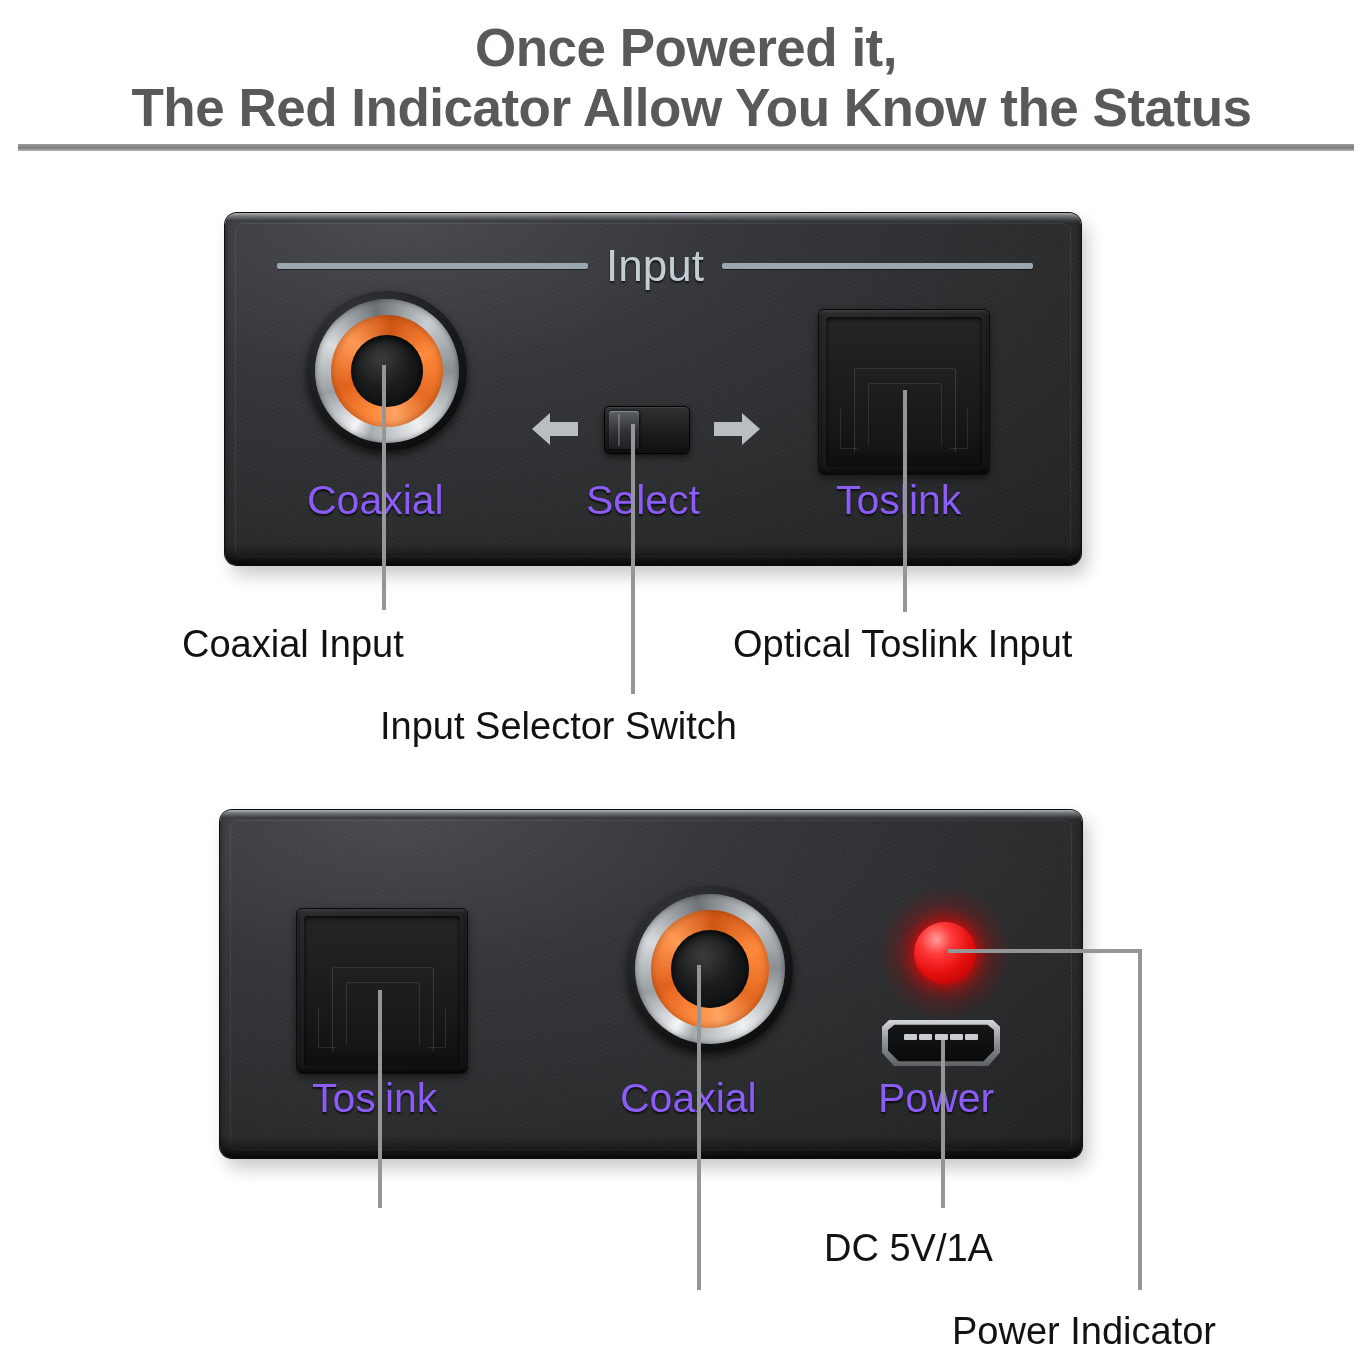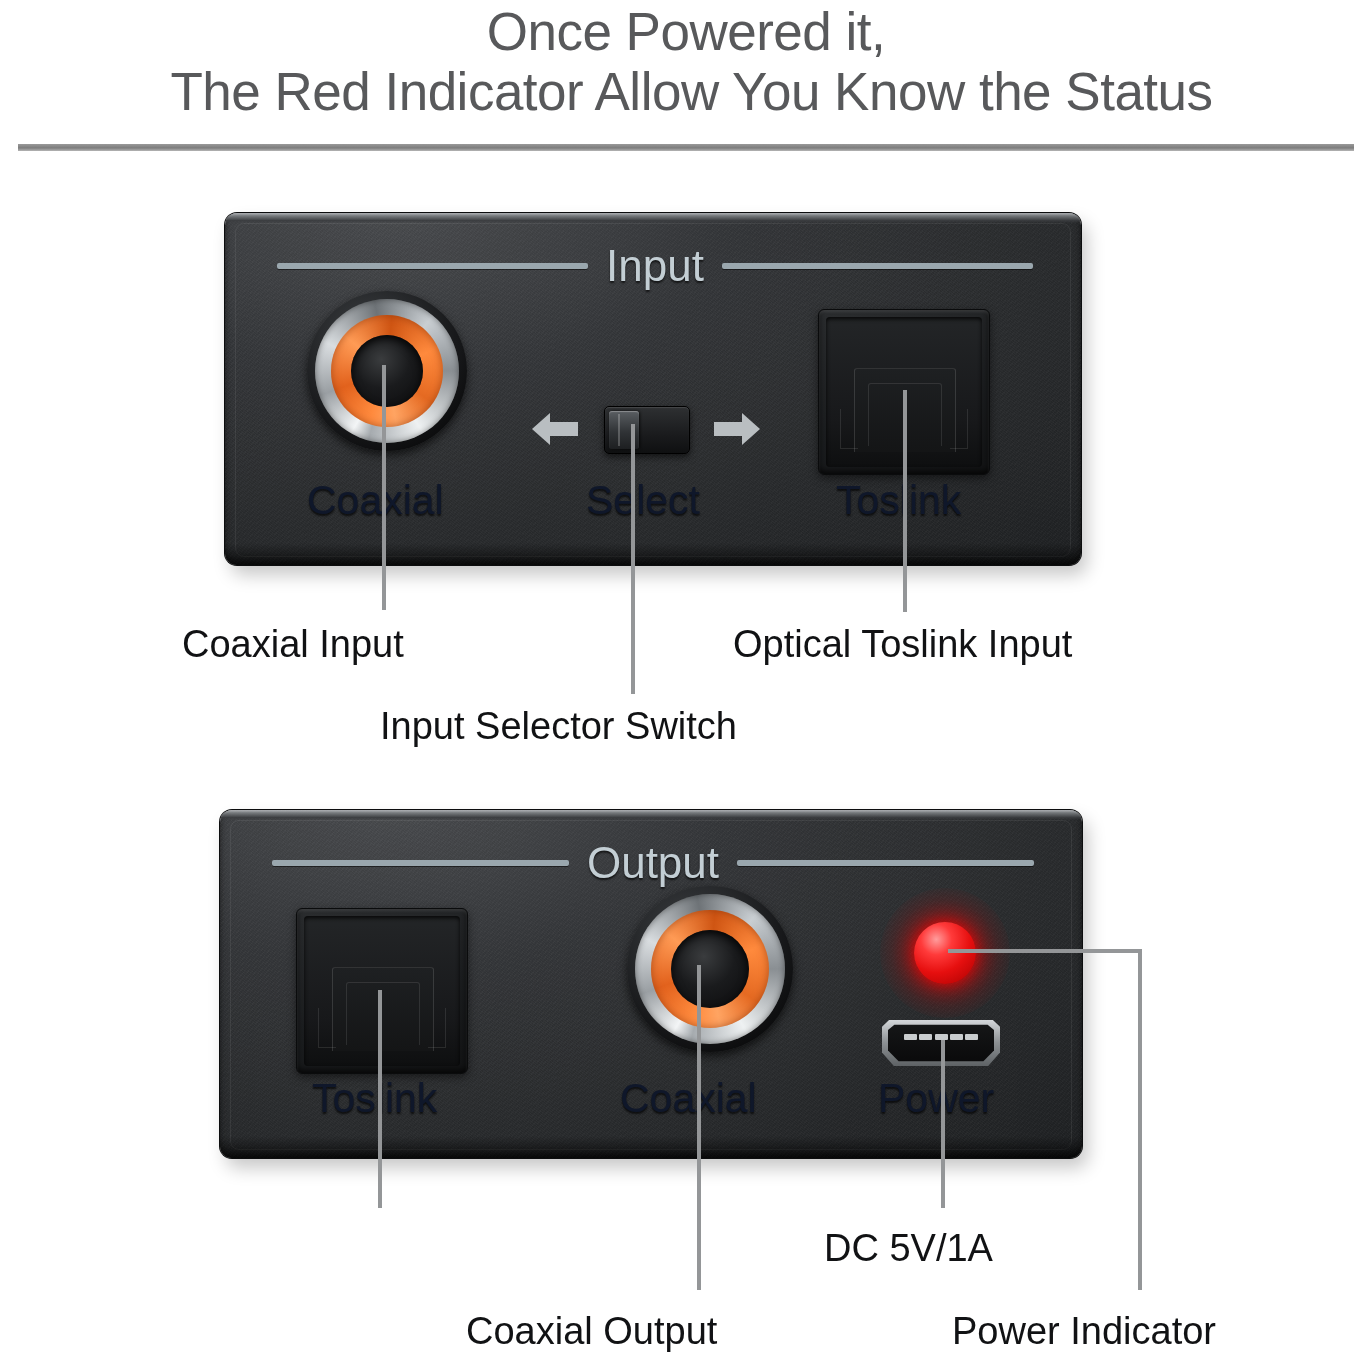--- a/index.html
+++ b/index.html
@@ -7,25 +7,25 @@
     width:1372px;height:1372px;
     background:#ffffff;
     font-family:"Liberation Sans", sans-serif;
     overflow:hidden;
     position:relative;
   }
   .stage{position:absolute;left:0;top:0;width:1372px;height:1372px;}
 
   
   .title{
-    position:absolute;left:0;top:2px;width:1372px;
+    position:absolute;left:0;top:18px;width:1372px;
     text-align:center;
     color:#58595b;
     font-size:53px;
-    font-weight:normal;
+    font-weight:bold;
     line-height:60px;
     letter-spacing:-0.5px;
   }
   .title .l1{display:block;}
   .title .l2{display:block;font-size:53px;margin-left:11px;}
   .title-rule{
     position:absolute;left:18px;top:144px;width:1336px;height:7px;
     background:linear-gradient(180deg,#9a9a9a 0%,#7d7d7d 55%,#b5b5b5 100%);
   }
 
@@ -212,21 +212,21 @@
   }
   #usb-power .pins{
     position:absolute;left:16px;top:9px;right:16px;height:7px;
     display:flex;justify-content:space-between;align-items:center;
   }
   #usb-power .pins i{display:block;width:13px;height:6px;background:#c9ccce;border-radius:1px;}
 
   
   .silk{
     position:absolute;
-    color:#0f172a;
+    color:#8b5cf6;
     font-size:41px;line-height:41px;
     text-shadow:0 2px 2px rgba(0,0,0,.7);
     white-space:nowrap;
   }
 
   
   .lead{position:absolute;background:#949698;}
   .lead-v{width:4px;}
   .lead-h{height:4px;}
 
@@ -301,25 +301,20 @@
 
   <div class="callout" style="left:182px;top:618px;">Coaxial Input</div>
   <div class="callout" style="left:733px;top:618px;">Optical Toslink Input</div>
   <div class="callout" style="left:380px;top:700px;">Input Selector Switch</div>
 
   <div class="device" id="device-output">
     <div class="grain"></div>
     <div class="topbevel"></div>
     <div class="innerline"></div>
     <div class="botshade"></div>
-    <div class="sec-header">
-      <div class="sec-rule"></div>
-      <div class="sec-title">Output</div>
-      <div class="sec-rule"></div>
-    </div>
   </div>
 
   <div class="toslink" id="toslink-out">
     <div class="recess">
       <div class="shutter"></div>
       <div class="shutter2"></div>
       <div class="notchL"></div>
       <div class="notchR"></div>
     </div>
   </div>
@@ -352,17 +347,16 @@
   <div class="silk" style="left:312px;top:1078px;">Toslink</div>
   <div class="silk" style="left:620px;top:1078px;">Coaxial</div>
   <div class="silk" style="left:878px;top:1078px;">Power</div>
 
   <div class="lead lead-v" style="left:378px;top:990px;height:218px;"></div>
   <div class="lead lead-v" style="left:697px;top:965px;height:325px;"></div>
   <div class="lead lead-v" style="left:941px;top:1040px;height:168px;"></div>
   <div class="lead lead-h" style="left:948px;top:949px;width:194px;"></div>
   <div class="lead lead-v" style="left:1138px;top:949px;height:341px;"></div>
 
-  <div class="callout" style="left:466px;top:1305px;">Coaxial Output</div>
   <div class="callout" style="left:824px;top:1222px;text-align:center;">DC 5V/1A</div>
   <div class="callout" style="left:952px;top:1305px;">Power Indicator</div>
 
 </div>
 
 </body></html>

